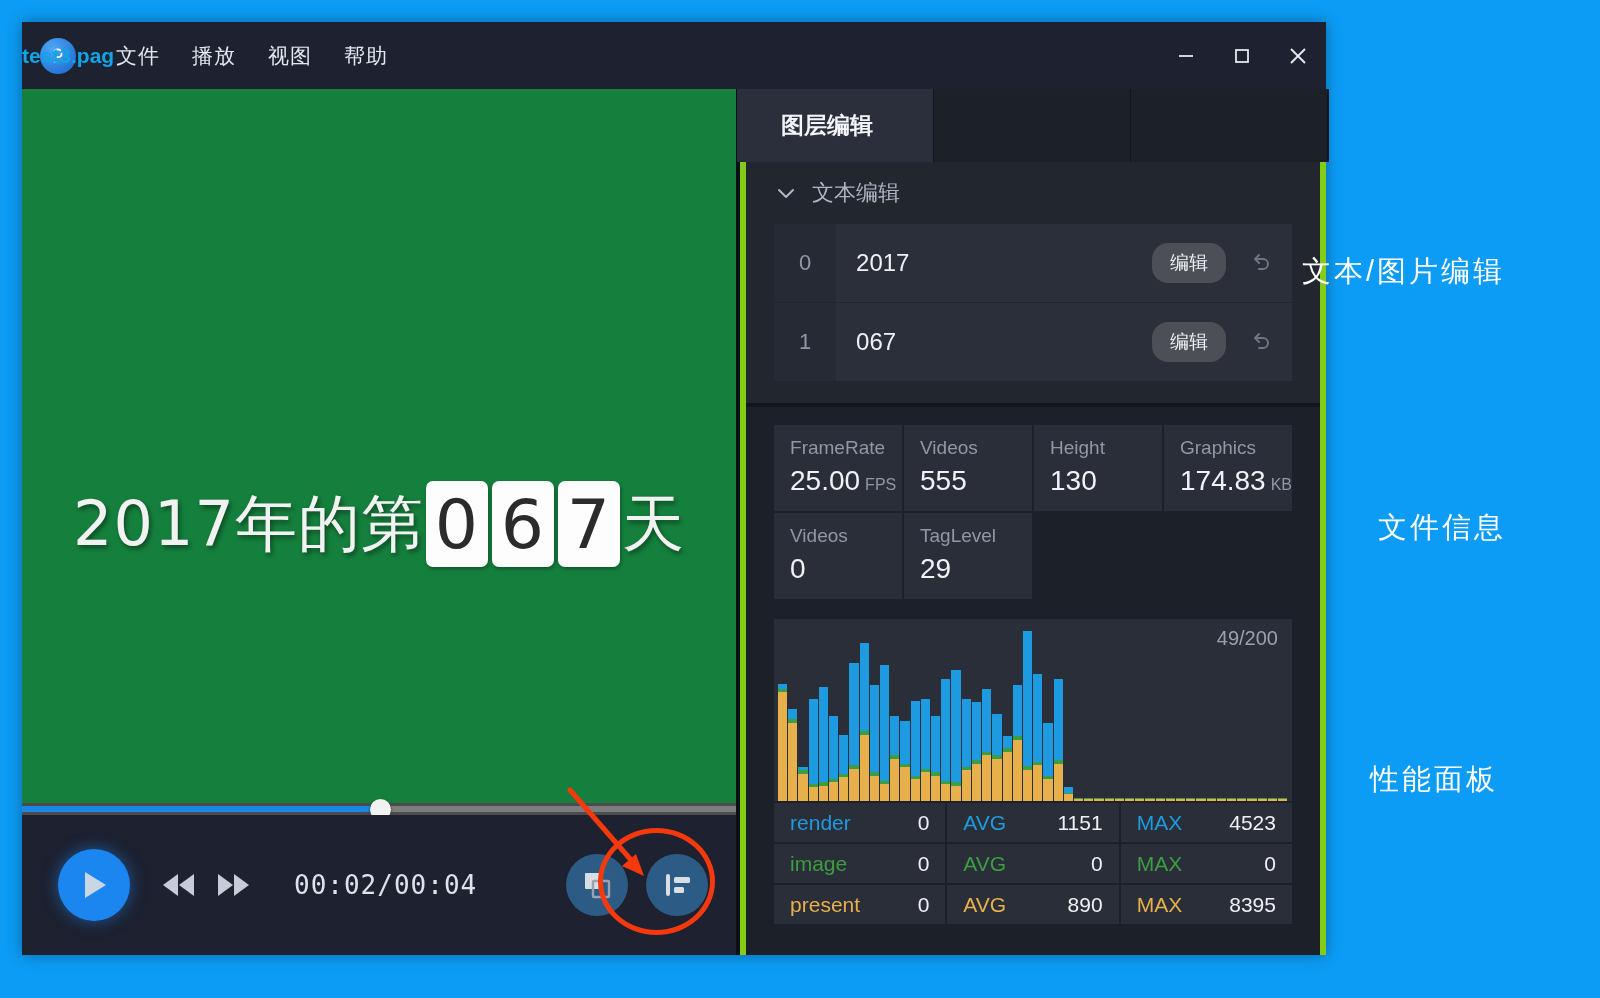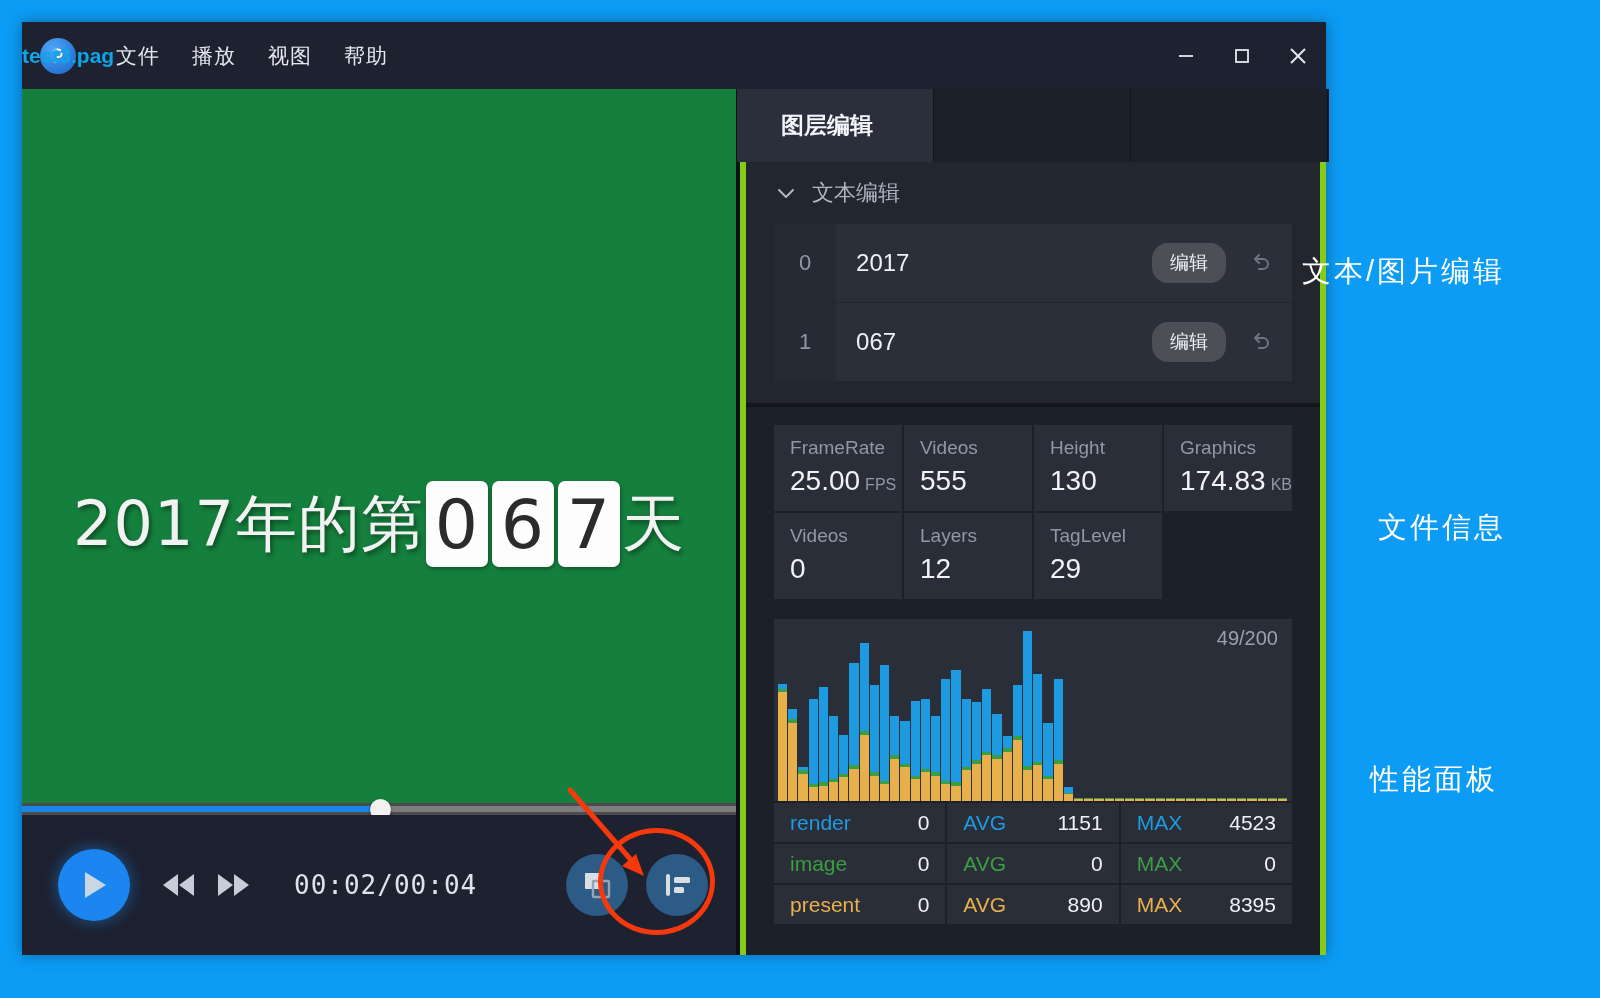--- a/index.html
+++ b/index.html
@@ -316,26 +316,20 @@
                   <span class="info-unit">KB</span>
                 </div>
               </div>
               <div class="info-cell">
                 <div class="info-label">Videos</div>
                 <div class="info-value">
                   <span>0</span>
                 </div>
               </div>
               <div class="info-cell">
-                <div class="info-label">Layers</div>
-                <div class="info-value">
-                  <span>12</span>
-                </div>
-              </div>
-              <div class="info-cell">
                 <div class="info-label">TagLevel</div>
                 <div class="info-value">
                   <span>29</span>
                 </div>
               </div>
             </div>
         </div>
 
         <div id="section-perf">
           <div id="chart-box">

